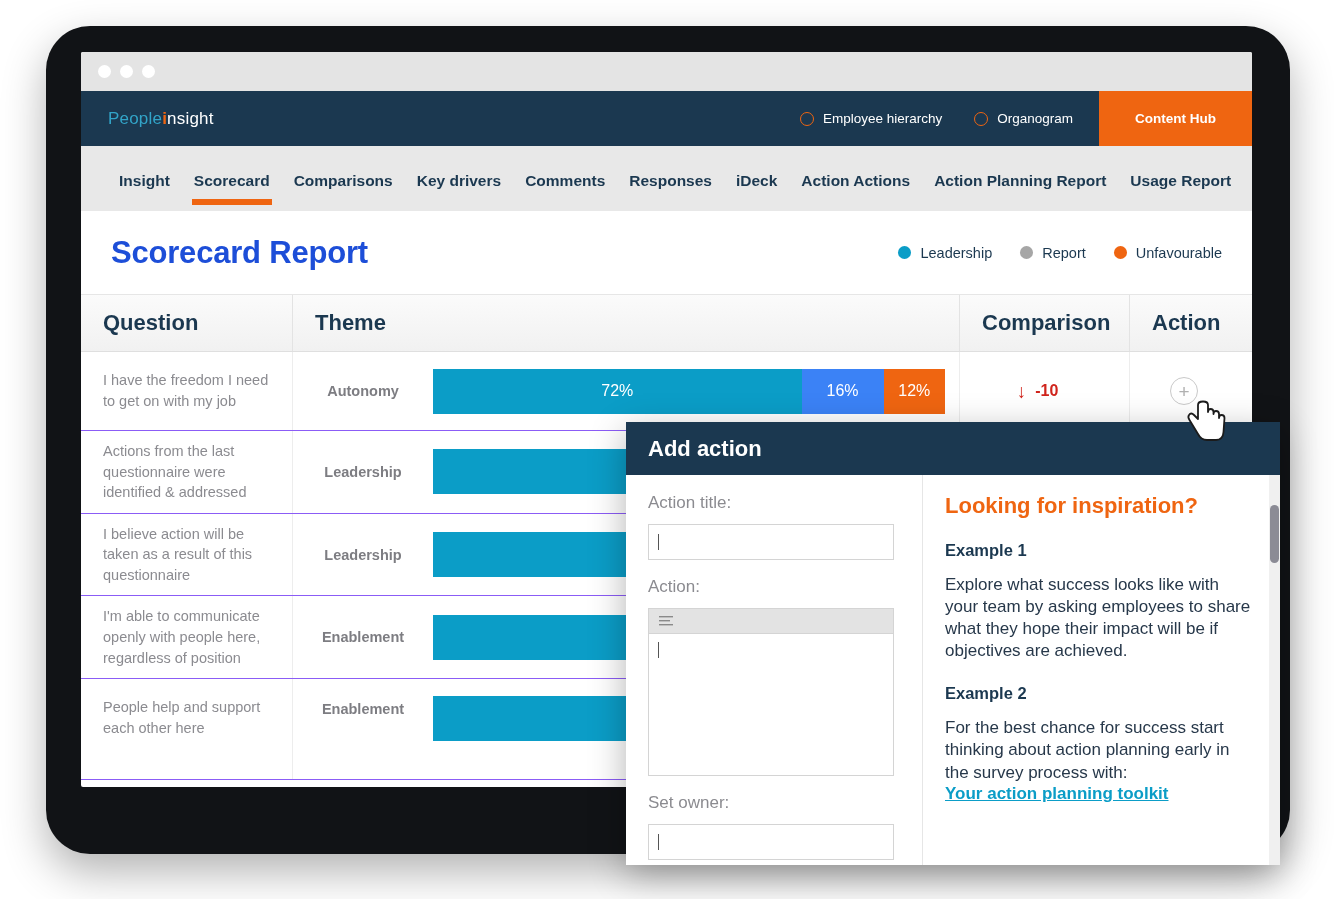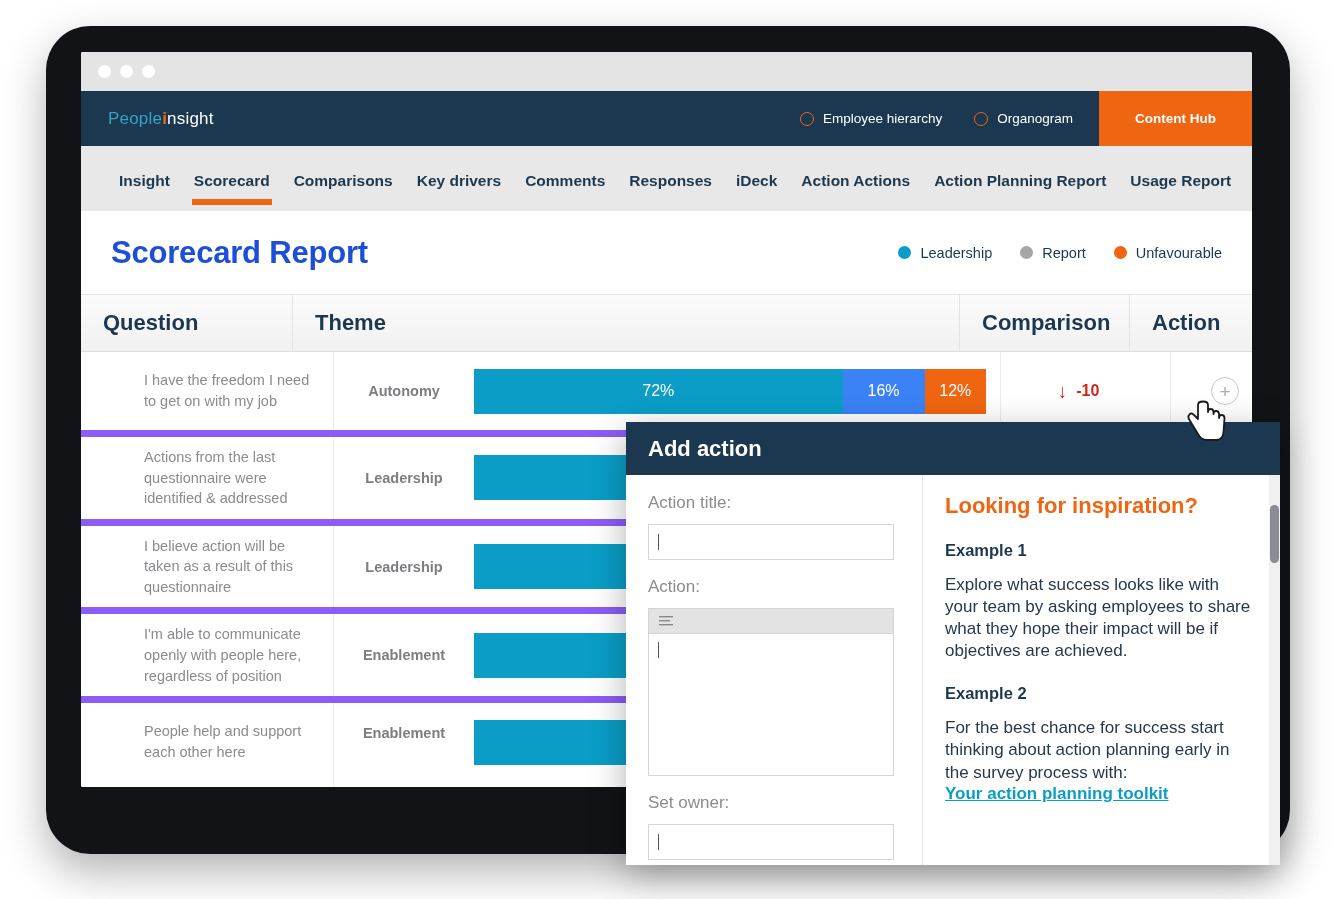--- a/index.html
+++ b/index.html
@@ -139,23 +139,22 @@
     box-sizing:border-box;
   }
   .col-question{width:212px;flex:0 0 212px;}
   .col-theme{width:667px;flex:0 0 667px;}
   .col-comparison{width:170px;flex:0 0 170px;}
   .col-action{width:122px;flex:0 0 122px;border-right:none;}
 
   .table-row{
     display:flex;
     min-height:78px;
-    border-bottom:7px solid #8b5cf6;
+    border-bottom:1px solid #8b5cf6;
     background:#ffffff;
-    padding-left:41px;
   }
   .td{
     box-sizing:border-box;
     border-right:1px solid #ededed;
     display:flex;align-items:center;
     padding:10px 14px 10px 22px;
   }
   .td.col-action{border-right:none;}
   .q-text{
     font-size:14.5px;color:#8b8b90;line-height:1.42;

